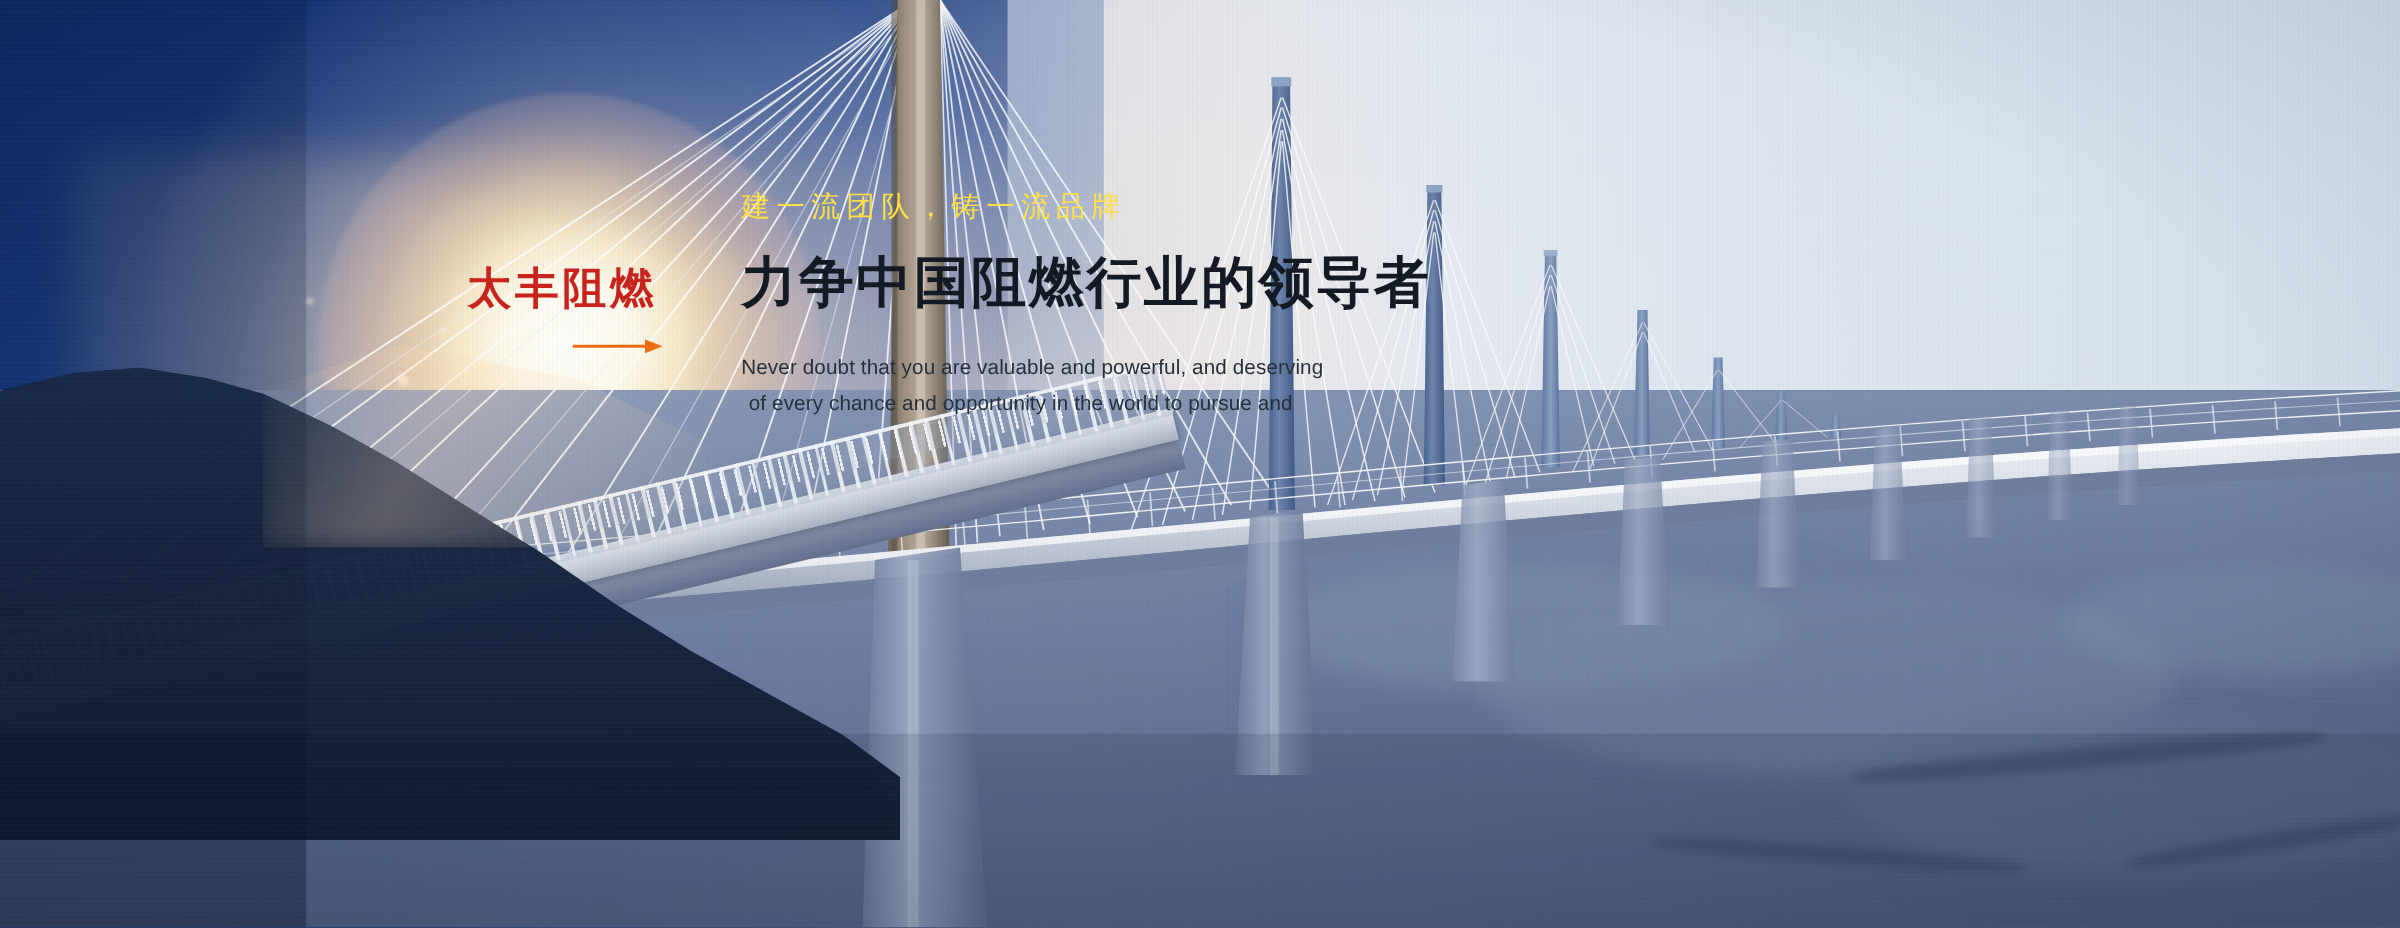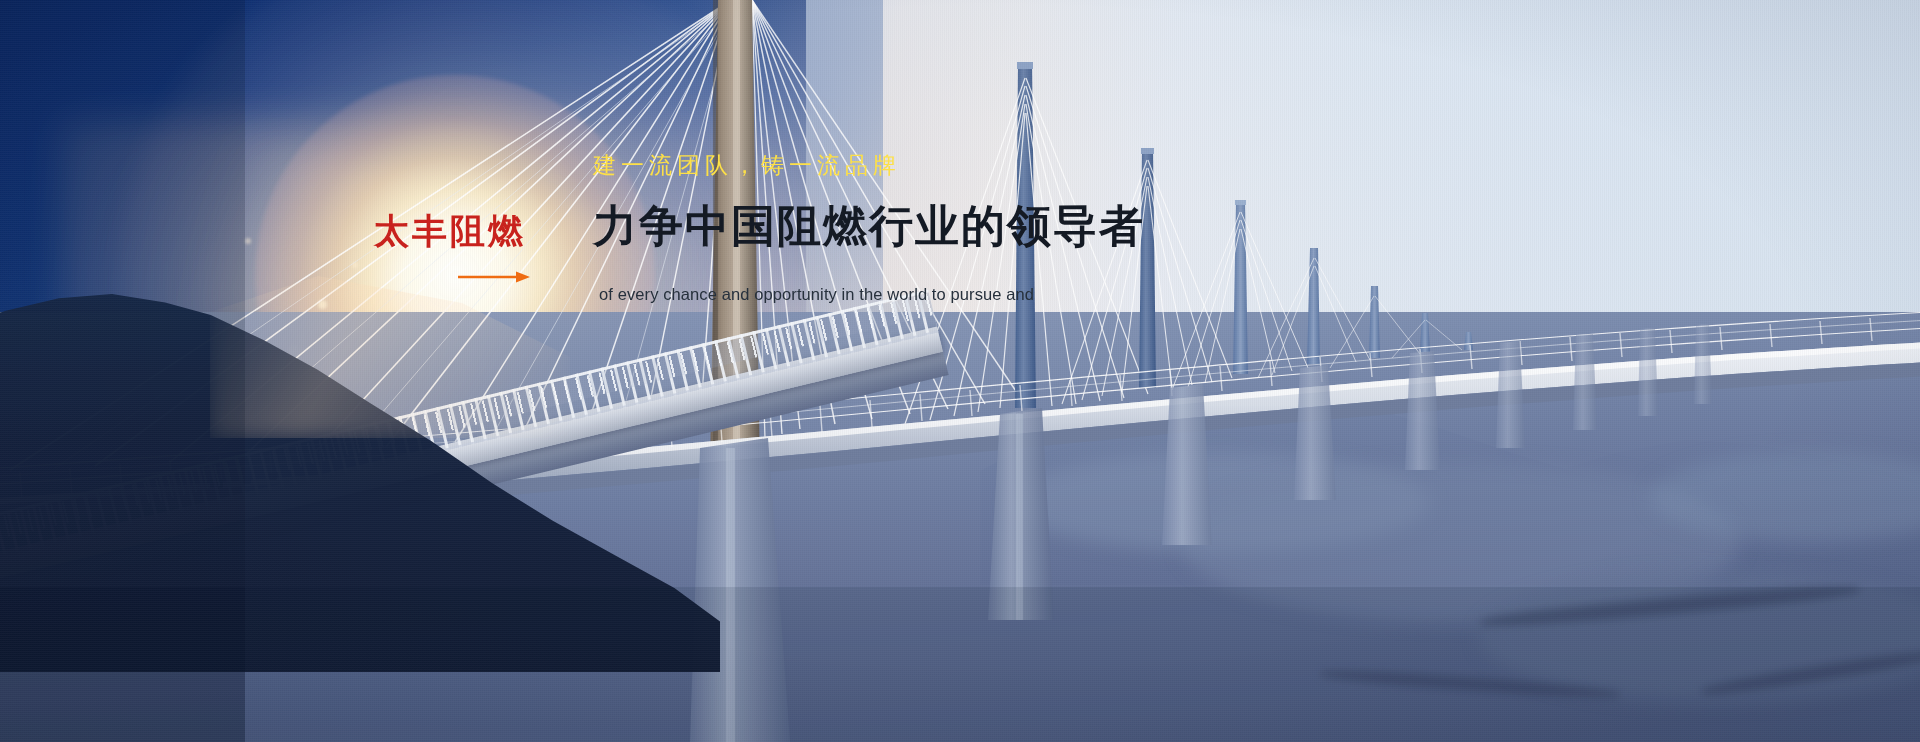--- a/index.html
+++ b/index.html
@@ -534,18 +534,19 @@
           <line x1="0" y1="8" x2="64" y2="8" stroke="#ef6c12" stroke-width="2.4"></line>
           <polygon points="58,2.5 72,8 58,13.5" fill="#ef6c12"></polygon>
         </svg>
       </div>
     </div>
 
     <div class="copy">
       <div class="headline-1">建一流团队，铸一流品牌</div>
       <div class="headline-2">力争中国阻燃行业的领导者</div>
       <div class="subcopy">
+        <span class="ln">Never doubt that you are valuable and powerful, and deserving</span>
         <span class="ln indent">of every chance and opportunity in the world to pursue and</span>
       </div>
     </div>
 
   </div>
 </div>
 
 </body></html>

